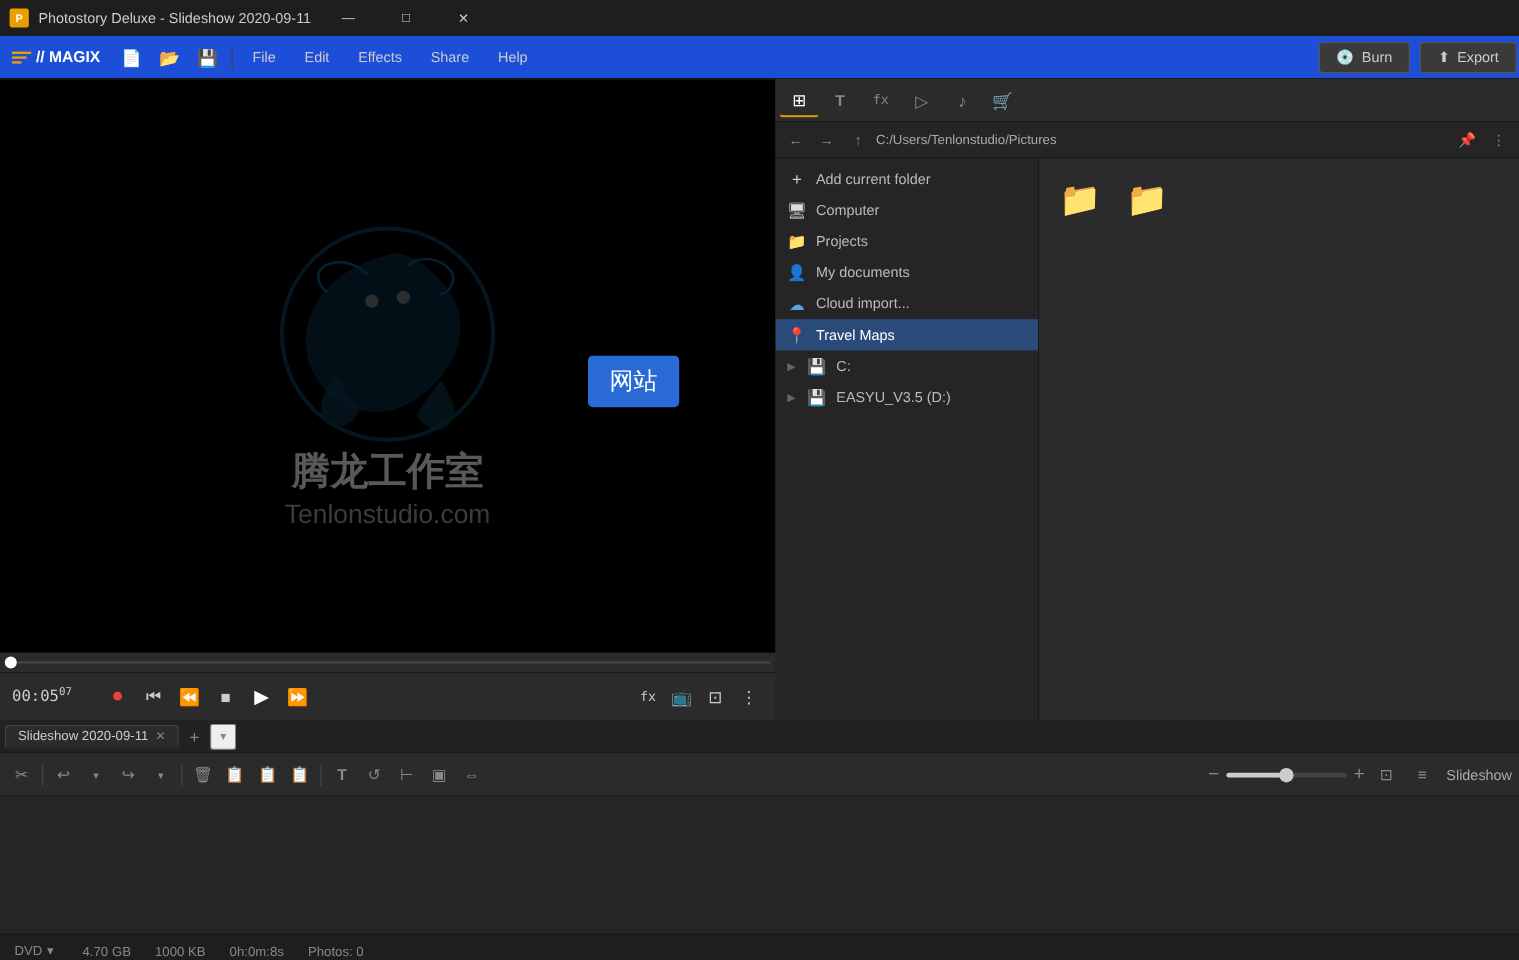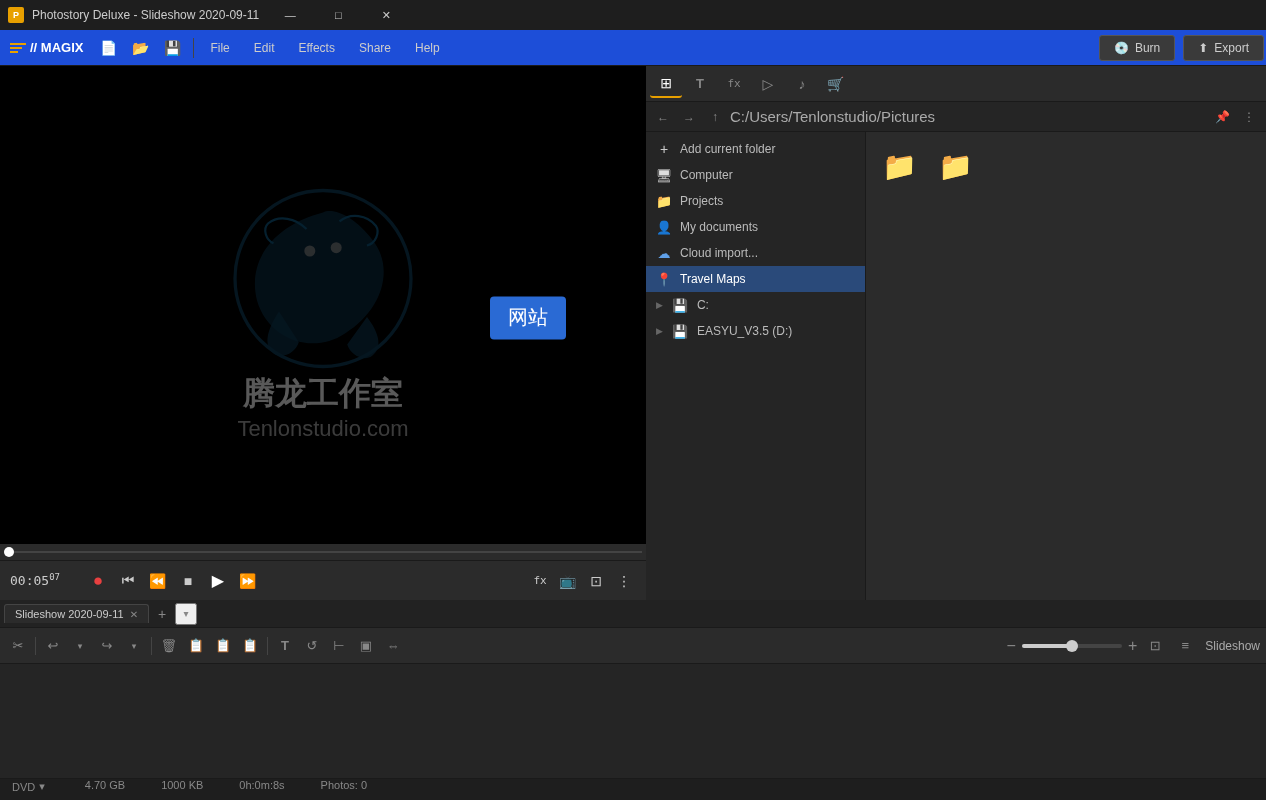--- a/index.html
+++ b/index.html
@@ -285,21 +285,21 @@
       justify-content: center;
       cursor: pointer;
       color: #888;
       font-size: 12px;
       border-radius: 3px;
       background: transparent;
       border: none;
     }
     .nav-path {
       flex: 1;
-      font-size: 15px;
+      font-size: 11px;
       color: #aaa;
       overflow: hidden;
       white-space: nowrap;
       text-overflow: ellipsis;
     }
 
     
     #browser-body {
       flex: 1;
       display: flex;
@@ -456,23 +456,23 @@
       flex: 1;
       background: #252525;
       position: relative;
     }
 
     
     #status-bar {
       height: 22px;
       background: #1e1e1e;
       display: flex;
-      align-items: flex-start;
+      align-items: flex-end;
       padding: 0 8px;
-      gap: 36px;
+      gap: 20px;
       font-size: 11px;
       color: #888;
       border-top: 1px solid #1a1a1a;
       position: absolute;
       bottom: 0;
       left: 0;
       right: 0;
     }
     .status-item {
       display: flex;

